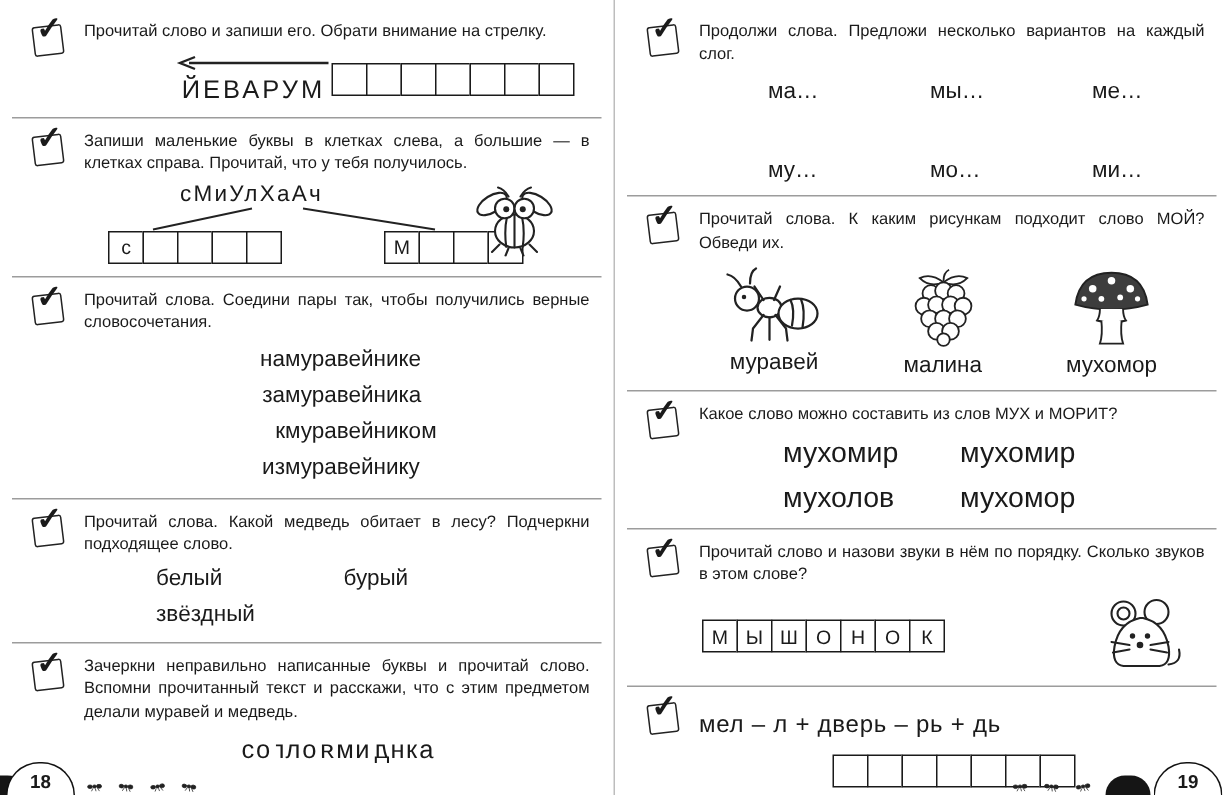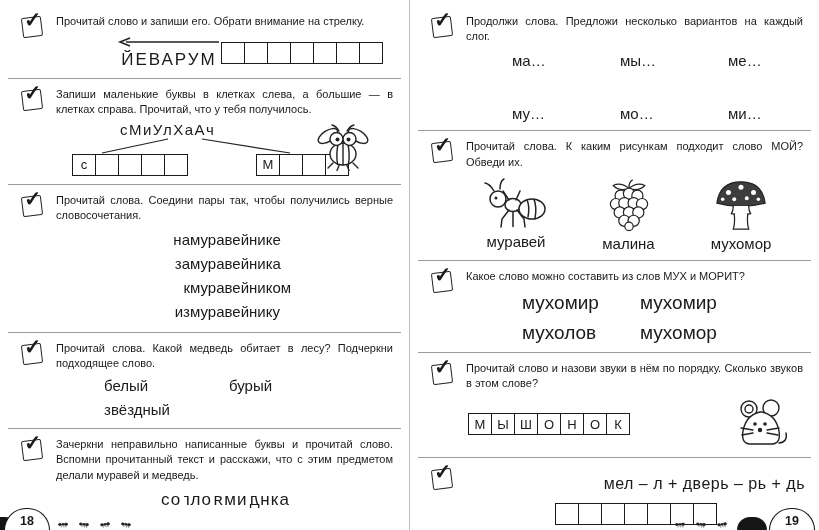--- a/index.html
+++ b/index.html
@@ -61,21 +61,21 @@
   .fig-label { font-size:15px; margin-top:3px; }
 
   
   .make-grid { display:grid; grid-template-columns:118px 110px; row-gap:8px;
                margin:8px 0 0 56px; font-size:19px; }
 
   
   .ex4r-row { display:flex; align-items:center; justify-content:space-between; margin:8px 14px 0 2px; }
 
   
-  .equation { text-align:right; font-size:16px; letter-spacing:0.5px; margin-top:9px; }
+  .equation { text-align:left; font-size:16px; letter-spacing:0.5px; margin-top:9px; }
   .center-cells { justify-content:center; margin-top:10px; }
 
   
   .page-badge { position:absolute; bottom:0; width:46px; height:22px; background:#fff;
                 border:1.5px solid #111; border-bottom:none; border-radius:23px 23px 0 0;
                 text-align:center; font-size:12.5px; font-weight:bold; line-height:24px; z-index:3; }
   .page-left .page-badge { left:4px; }
   .page-right .page-badge { right:4px; }
   .mound { position:absolute; bottom:0; width:30px; height:13px; background:#151515;
            border-radius:15px 15px 0 0; z-index:2; }

